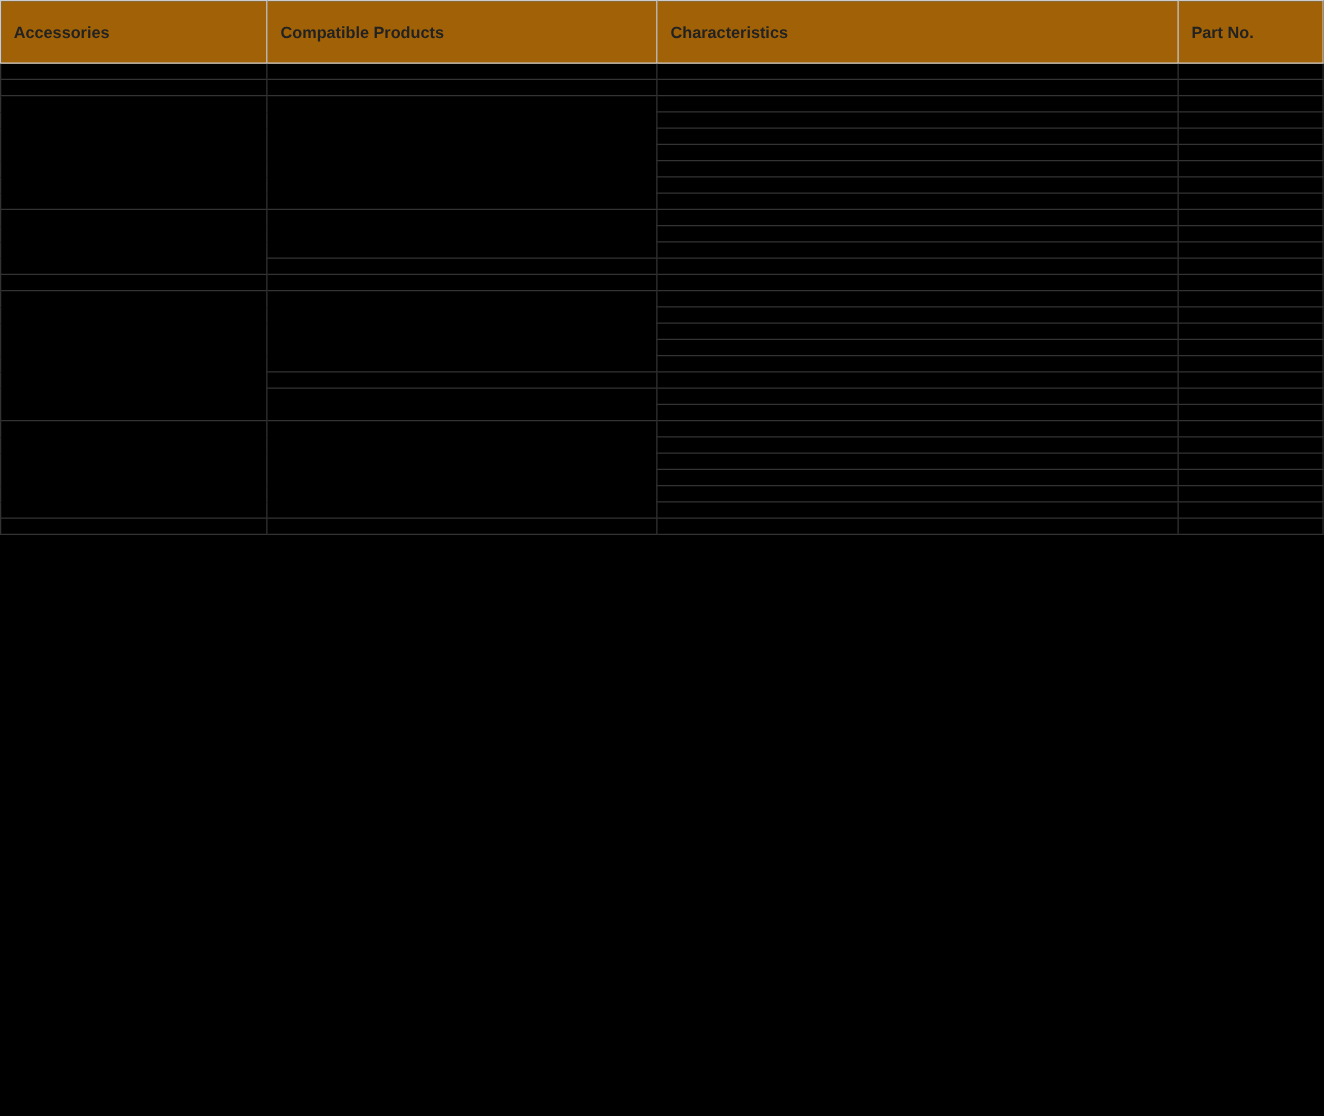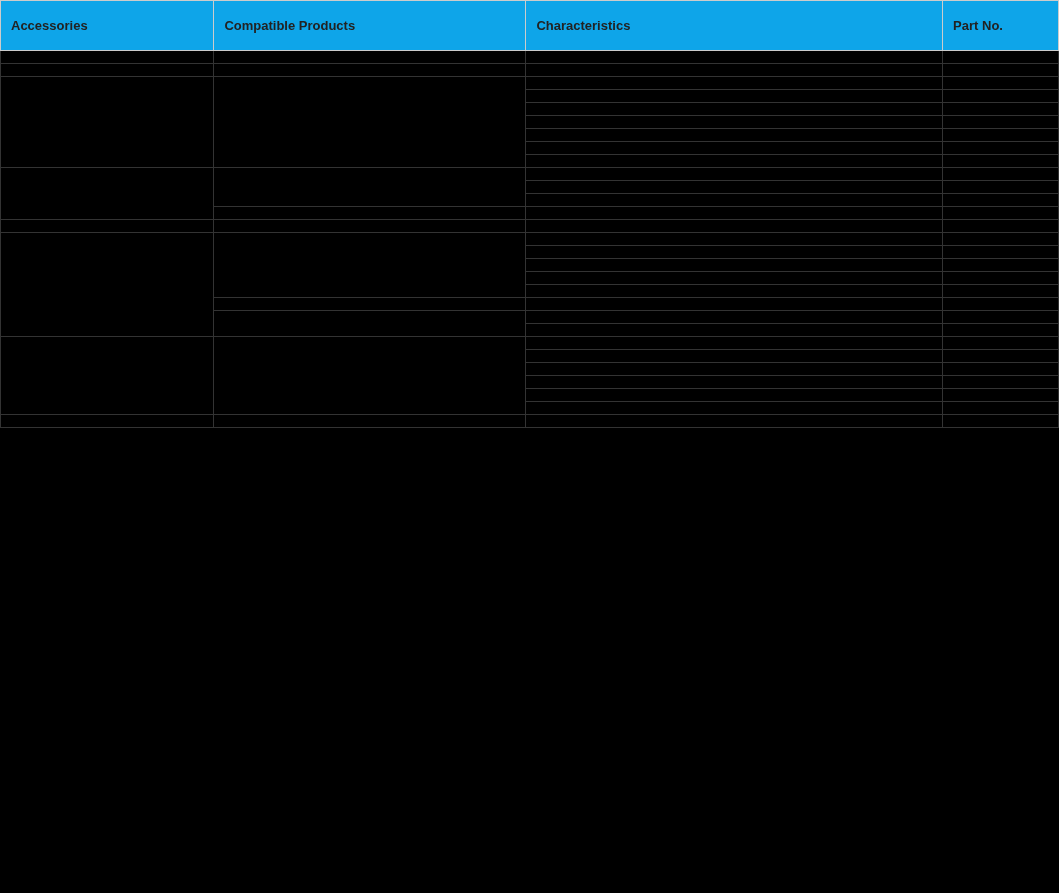--- a/index.html
+++ b/index.html
@@ -20,21 +20,21 @@
       border-collapse: collapse;
       table-layout: fixed;
     }
 
     table {
       width: 100%;
       border-collapse: collapse;
     }
 
     thead tr th {
-      background: #0ea5e9;
+      background: #a16207;
       border: 1px solid #ccc;
       padding: 8px 10px;
       text-align: left;
       font-weight: bold;
       font-size: 13px;
       color: #222;
       height: 50px;
       vertical-align: middle;
     }
 

